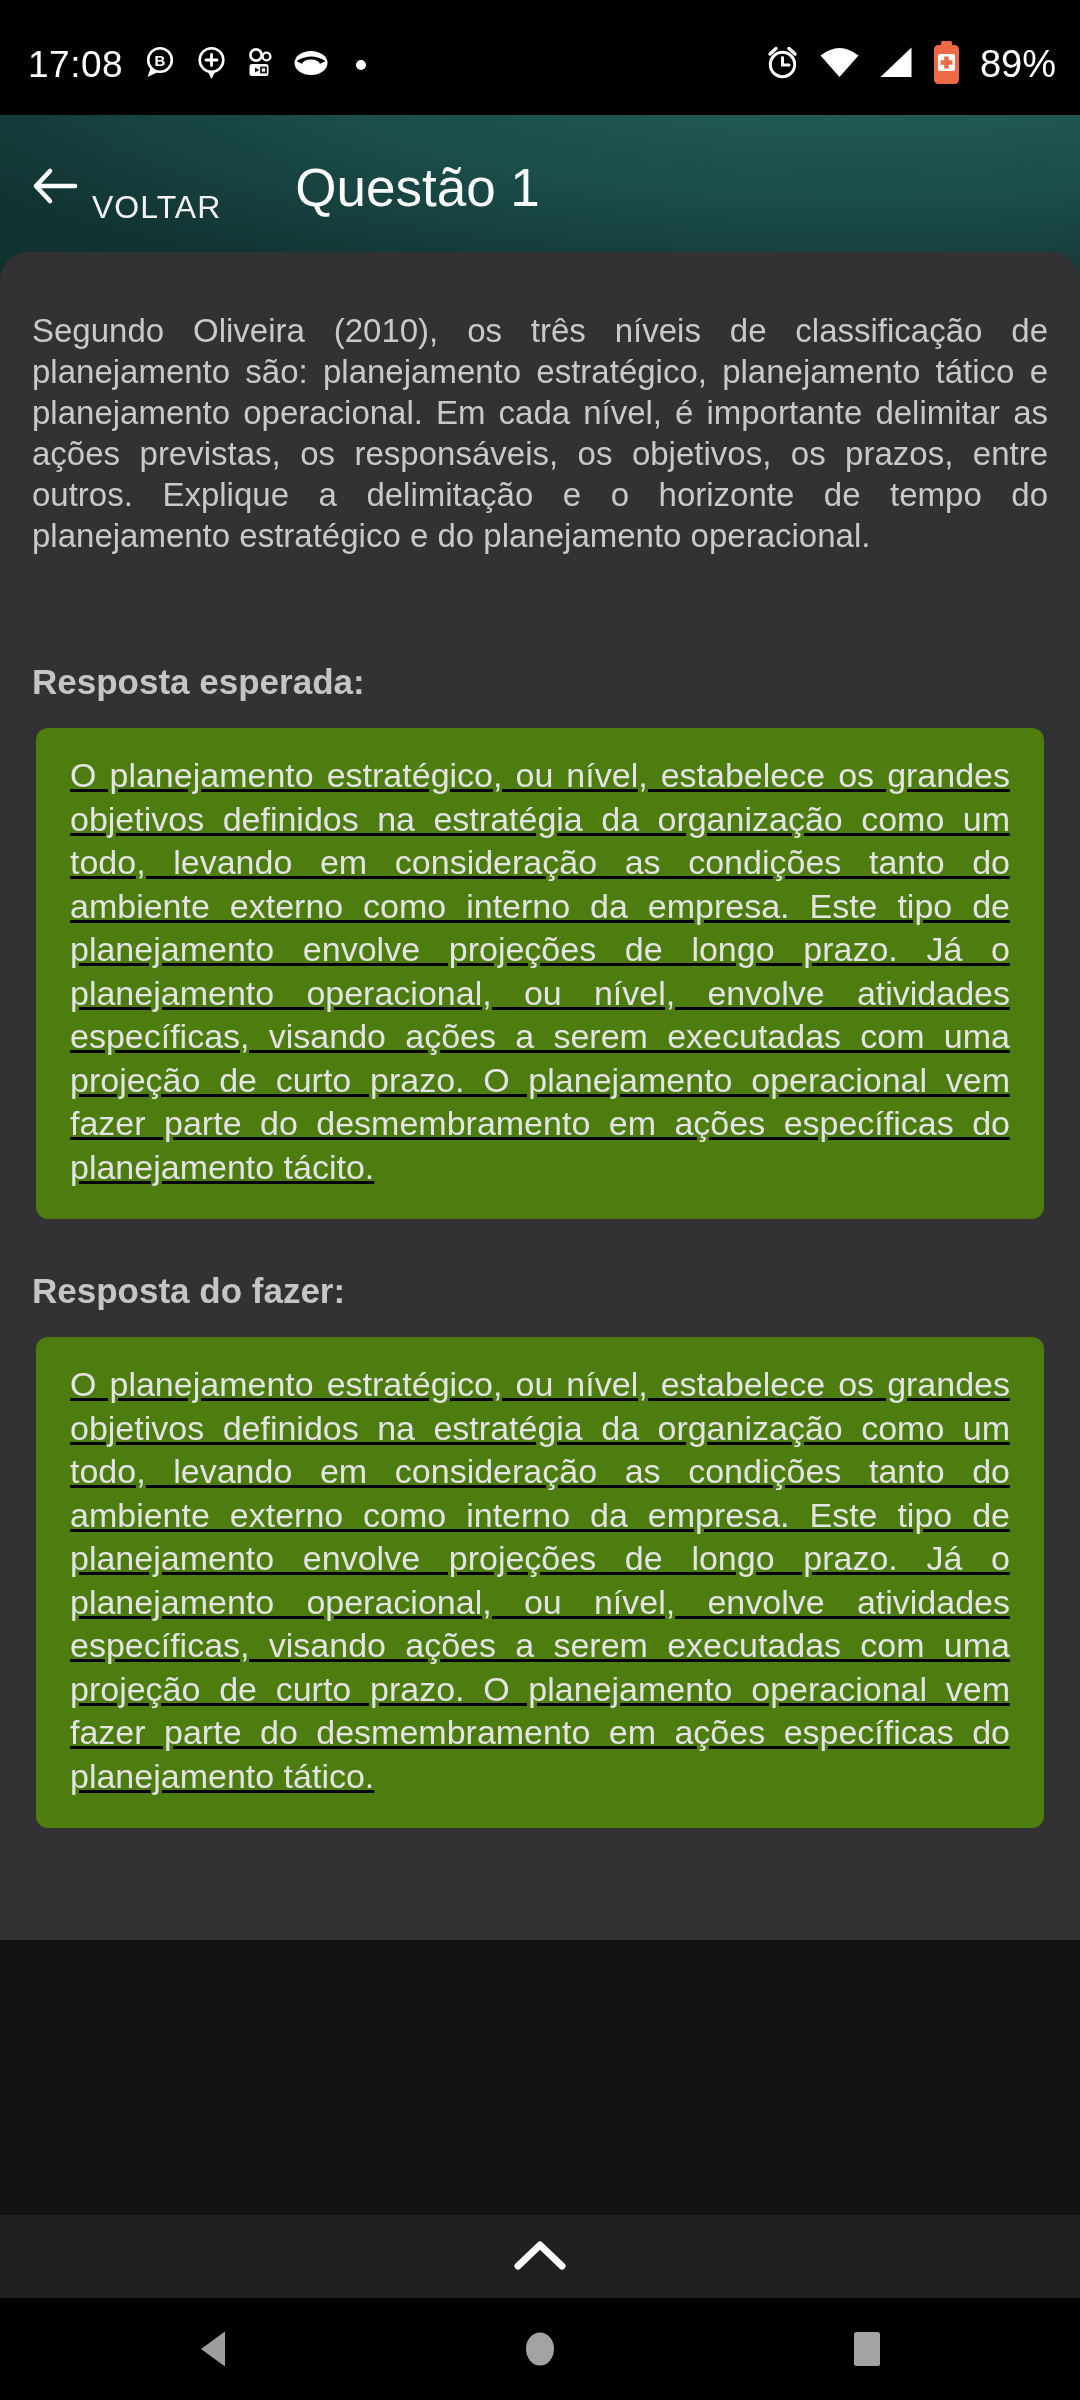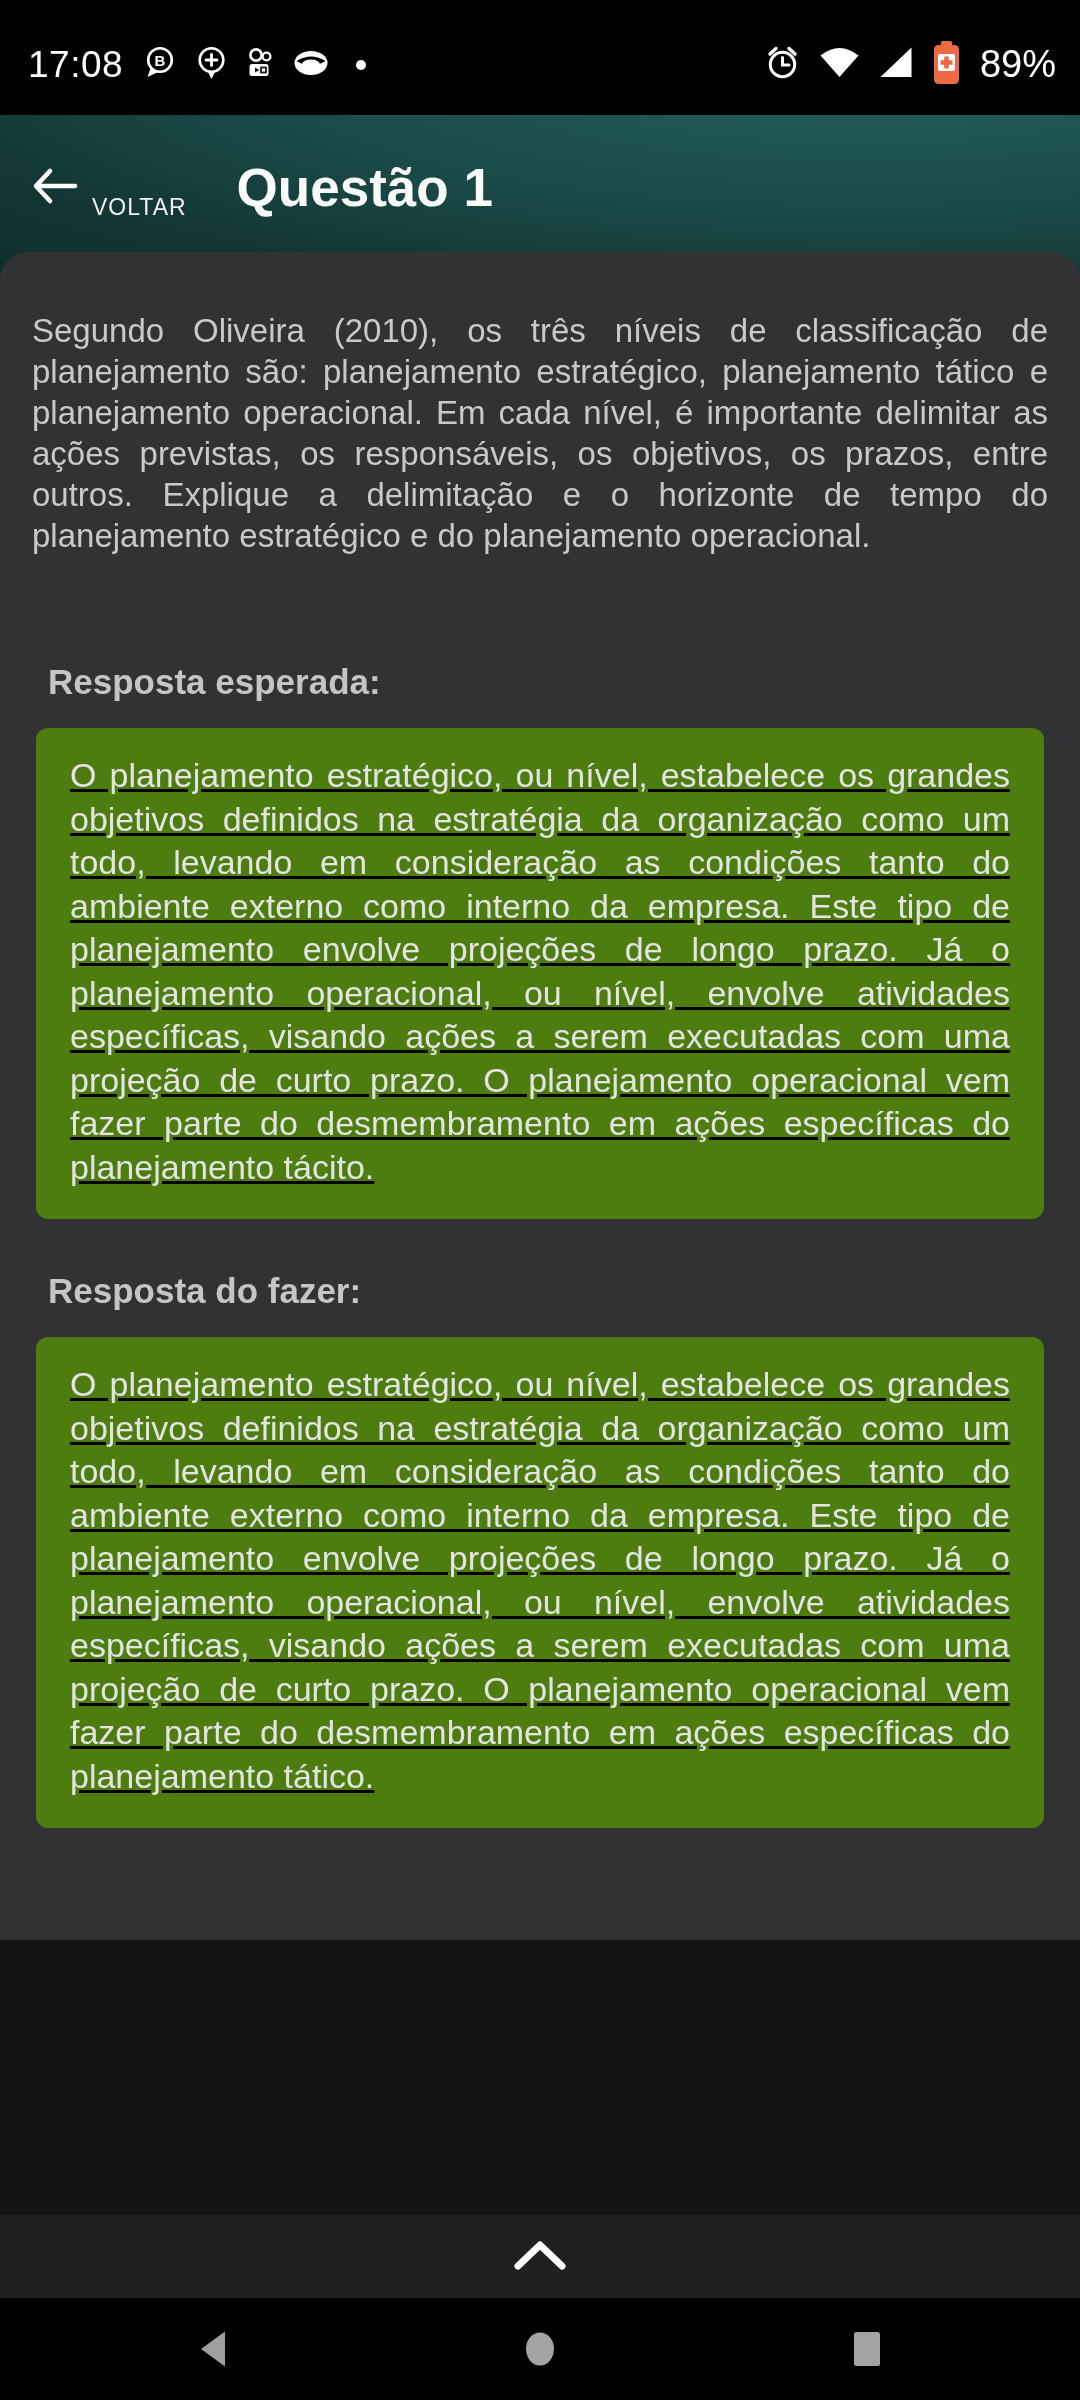--- a/index.html
+++ b/index.html
@@ -16,29 +16,29 @@
   .time{color:#fff;font-size:37px;letter-spacing:0.5px;}
   .notif-dot{width:10px;height:10px;border-radius:50%;background:#fff;margin-left:6px;}
   .battery-pct{color:#fff;font-size:38px;}
 
   
   .app-bar{position:absolute;top:115px;left:0;width:100%;height:175px;
            background:radial-gradient(150% 220% at 80% -30%, #22605c 0%, #1a4b48 38%, #123534 62%, #0c2727 100%);
            display:flex;align-items:center;box-sizing:border-box;
            padding:0 0 30px 30px;}
   .back-button{display:flex;align-items:center;cursor:pointer;}
-  .back-label{color:#f2f2f2;font-size:23px;letter-spacing:1px;margin-left:14px;margin-top:40px;}
-  .appbar-title{color:#fafafa;font-size:53px;margin-left:50px;font-weight:700;}
+  .back-label{color:#f2f2f2;font-size:32px;letter-spacing:1px;margin-left:14px;margin-top:40px;}
+  .appbar-title{color:#fafafa;font-size:53px;margin-left:74px;font-weight:400;}
 
   
   .card{position:absolute;top:252px;left:0;width:100%;height:1688px;background:#323234;
         border-radius:28px 28px 0 0;box-sizing:border-box;padding:58px 32px 0 32px;overflow:hidden;}
   .question-text{margin:0;color:#c9c9ca;font-size:33px;line-height:41px;text-align:justify;}
   .source-text{margin:84px 0 0 0;color:#c9c9ca;font-size:33px;line-height:41px;text-align:justify;}
-  .section-heading{margin:104px 0 0 16px;color:#c5c5c6;font-size:35px;line-height:44px;font-weight:700;}
+  .section-heading{margin:104px 0 0 0;color:#c5c5c6;font-size:35px;line-height:44px;font-weight:700;}
   .answer-box{margin:24px 4px 0 4px;background:#4d7c0f;border-radius:12px;
               padding:26px 34px 30px 34px;text-decoration:underline;}
   .answer-text{margin:0;color:#e4e4e5;font-size:34px;line-height:43.5px;text-align:justify;}
   .student-gap{margin-top:50px;}
 
   
   .below-card{position:absolute;top:1940px;left:0;width:100%;height:275px;background:#131313;}
   .chevron-bar{position:absolute;top:2215px;left:0;width:100%;height:83px;background:#202022;
                display:flex;align-items:center;justify-content:center;cursor:pointer;}
 

